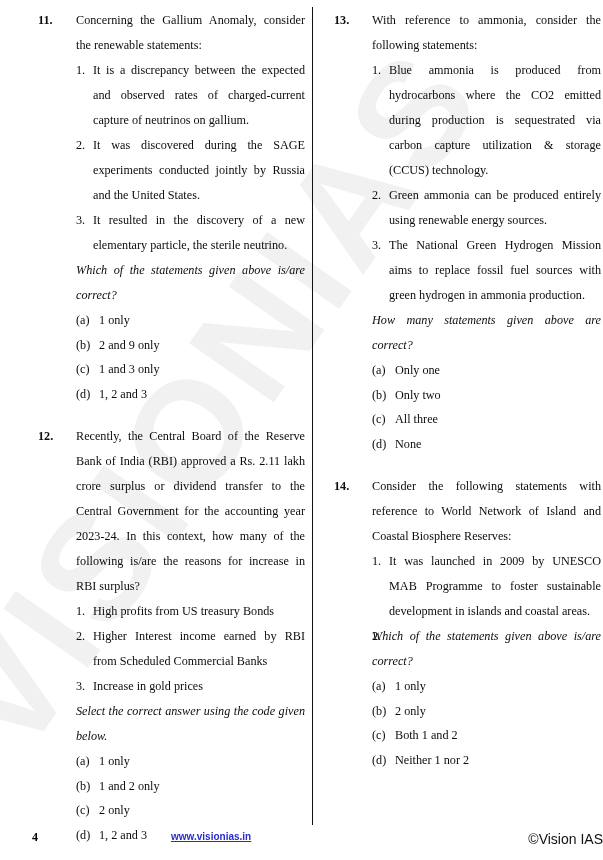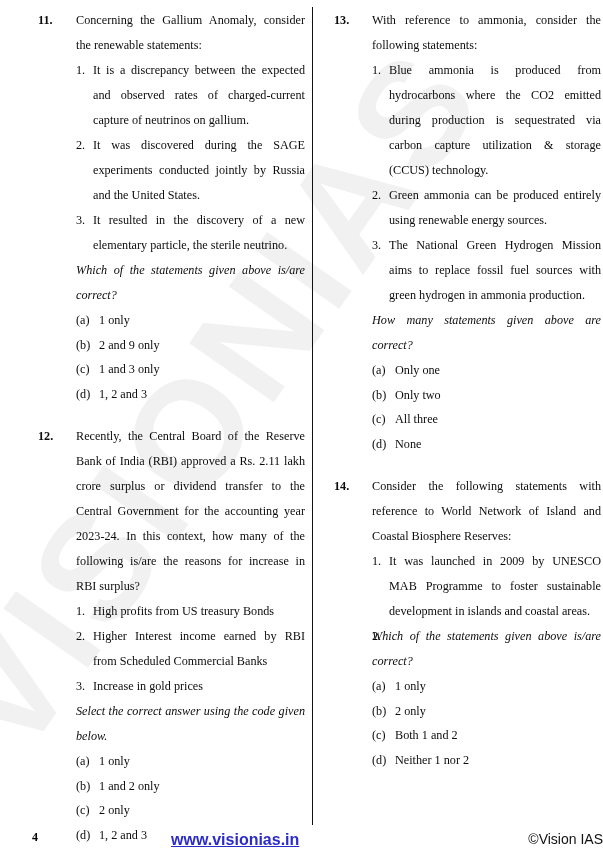--- a/index.html
+++ b/index.html
@@ -152,21 +152,21 @@
     font-family: "Liberation Serif", "DejaVu Serif", serif;
     font-size: 12px;
     font-weight: 700;
     color: #000;
   }
   #site-link {
     position: absolute;
     left: 155px;
     top: 1px;
     font-family: "Liberation Sans", "DejaVu Sans", sans-serif;
-    font-size: 16px;
+    font-size: 10px;
     font-weight: 700;
     color: #2b2bc9;
     text-decoration: underline;
   }
   #copyright {
     position: absolute;
     right: 16px;
     top: 1px;
     font-family: "Liberation Sans", "DejaVu Sans", sans-serif;
     font-size: 14px;

